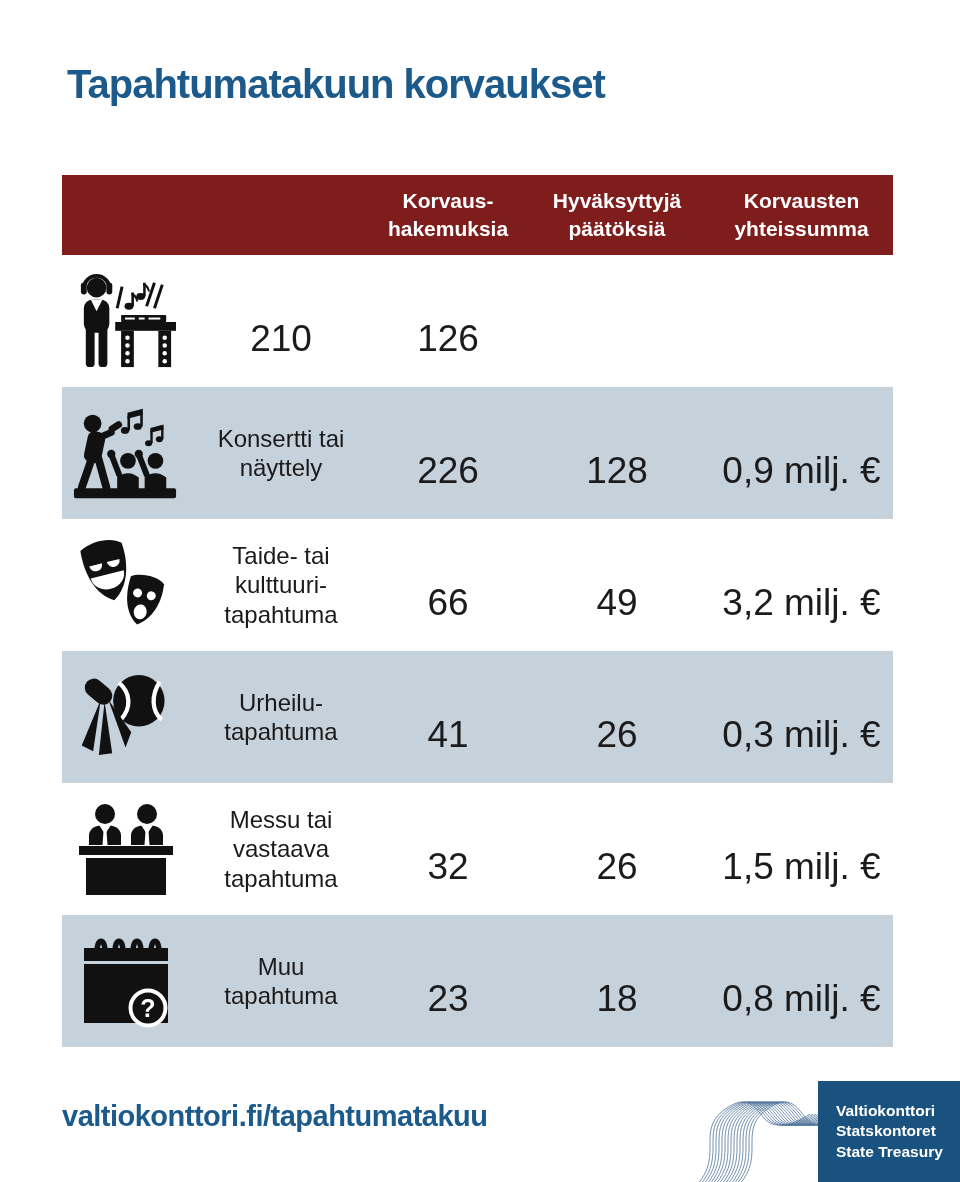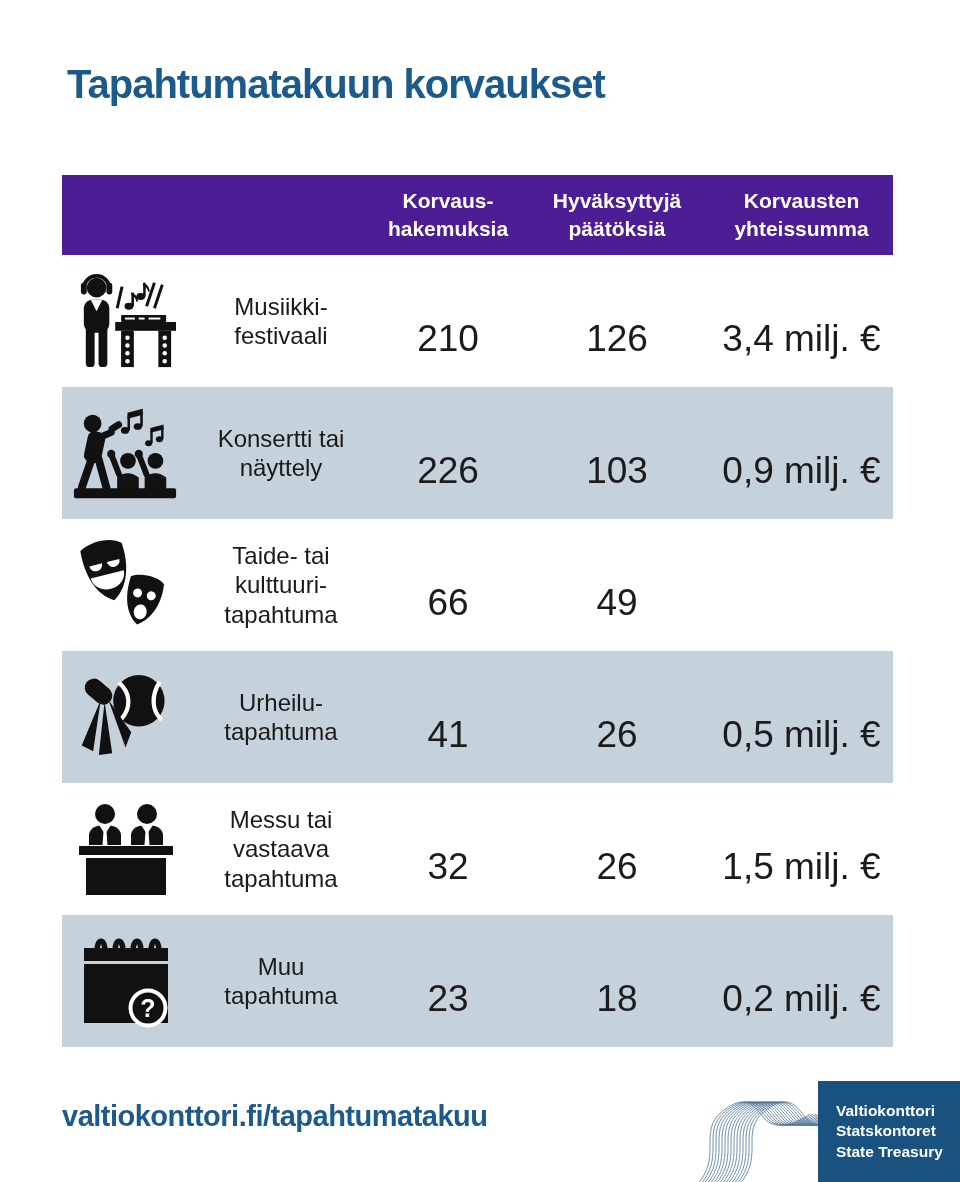--- a/index.html
+++ b/index.html
@@ -4,21 +4,21 @@
 <style>
   html,body{margin:0;padding:0;}
   body{font-family:"Liberation Sans","DejaVu Sans",sans-serif;background:#fff;}
   .page{position:relative;width:960px;height:1182px;background:#ffffff;overflow:hidden;}
 
   .title{position:absolute;left:67px;top:58px;color:#1C5A8C;font-weight:bold;
          font-size:40px;line-height:1.33;letter-spacing:-1px;}
 
   .table{position:absolute;left:62px;top:175px;width:831px;}
   .trow{display:grid;grid-template-columns:128px 182px 152px 186px 183px;align-items:center;}
-  .thead{height:80px;background:#4c1d95;}
+  .thead{height:80px;background:#7f1d1d;}
   .thead .hcell{color:#ffffff;font-weight:bold;font-size:21px;line-height:1.33;
                 text-align:center;white-space:pre-line;}
   .drow{height:132px;background:#ffffff;}
   .drow.alt{background:#C5D1DB;}
   .icon-cell{display:flex;justify-content:center;align-items:center;}
   .icon-cell svg{display:block;}
   .label-cell{font-size:24px;color:#1a1a1a;line-height:1.22;text-align:center;white-space:pre-line;}
   .val-cell{font-size:37px;color:#1b1b1b;text-align:center;margin-top:36px;}
 
   .footer-link{position:absolute;left:62px;top:1100px;color:#1C5A8C;font-weight:bold;
@@ -84,25 +84,22 @@
           <ellipse cx="58" cy="36" rx="4.5" ry="3.5"></ellipse>
           <rect x="60.5" y="22" width="2.6" height="14"></rect>
           <path d="M60.5,22 q6,2 7,9 l-2,0 q-1,-5 -5,-6 z"></path>
           <ellipse cx="70" cy="26" rx="4.5" ry="3.5"></ellipse>
           <rect x="72.5" y="12" width="2.6" height="14"></rect>
           <path d="M72.5,12 q6,2 7,9 l-2,0 q-1,-5 -5,-6 z"></path>
           <line x1="84" y1="12" x2="76" y2="36" stroke="#111" stroke-width="3"></line>
           <line x1="92" y1="14" x2="84" y2="38" stroke="#111" stroke-width="3"></line>
         </svg>
       </div>
-      <div class="label-cell">Musiikki-
-festivaali</div>
       <div class="val-cell">210</div>
       <div class="val-cell">126</div>
-      <div class="val-cell">3,4 milj. €</div>
     </div>
 
     <div class="trow drow alt">
       <div class="icon-cell">
         <svg width="108" height="100" viewBox="0 0 110 100" class="ic">
           <rect x="2" y="86" width="104" height="10" rx="2"></rect>
           <circle cx="21" cy="20" r="9"></circle>
           <rect x="14" y="28" width="18" height="32" rx="7" transform="rotate(12 23 44)"></rect>
           <path d="M24,36 L40,29" stroke="#111" stroke-width="7" stroke-linecap="round" fill="none"></path>
           <rect x="37" y="20" width="15" height="7" rx="3.5" transform="rotate(-33 44 24)"></rect>
@@ -124,21 +121,21 @@
           <ellipse cx="78" cy="40" rx="3.6" ry="3"></ellipse>
           <ellipse cx="89" cy="36" rx="3.6" ry="3"></ellipse>
           <rect x="79.8" y="27" width="2.4" height="13"></rect>
           <rect x="90.8" y="23" width="2.4" height="13"></rect>
           <polygon points="79.8,24.5 93.2,21 93.2,26 79.8,29.5"></polygon>
         </svg>
       </div>
       <div class="label-cell">Konsertti tai
 näyttely</div>
       <div class="val-cell">226</div>
-      <div class="val-cell">103</div>
+      <div class="val-cell">128</div>
       <div class="val-cell">0,9 milj. €</div>
     </div>
 
     <div class="trow drow">
       <div class="icon-cell">
         <svg width="100" height="100" viewBox="0 0 100 100" class="ic">
           <g transform="rotate(-14 32 36)">
             <path d="M10,10 C24,2 44,4 52,12 C54,34 48,56 31,66 C14,56 8,34 10,10 Z"></path>
             <path d="M15,27 a6.5,6.5 0 0 0 13,0 z" fill="#fff"></path>
             <path d="M33,27 a6.5,6.5 0 0 0 13,0 z" fill="#fff"></path>
@@ -150,39 +147,40 @@
             <circle cx="74" cy="59" r="4.5" fill="#fff"></circle>
             <ellipse cx="66.5" cy="77" rx="6.5" ry="7.5" fill="#fff"></ellipse>
           </g>
         </svg>
       </div>
       <div class="label-cell">Taide- tai
 kulttuuri-
 tapahtuma</div>
       <div class="val-cell">66</div>
       <div class="val-cell">49</div>
+      <div class="val-cell">3,2 milj. €</div>
     </div>
 
     <div class="trow drow alt">
       <div class="icon-cell">
         <svg width="100" height="96" viewBox="0 0 105 100" class="ic">
           <circle cx="66" cy="33" r="27"></circle>
           <path d="M45,14 C58,25 58,41 47,53" stroke="#fff" stroke-width="4.5" fill="none"></path>
           <path d="M88,13 C79,27 79,43 90,53" stroke="#fff" stroke-width="4.5" fill="none"></path>
           <rect x="8" y="14" width="32" height="19" rx="9.5" transform="rotate(40 24 23)"></rect>
           <polygon points="26,32 6,80 18,86"></polygon>
           <polygon points="30,34 24,90 38,88"></polygon>
           <polygon points="34,32 52,82 58,66"></polygon>
         </svg>
       </div>
       <div class="label-cell">Urheilu-
 tapahtuma</div>
       <div class="val-cell">41</div>
       <div class="val-cell">26</div>
-      <div class="val-cell">0,5 milj. €</div>
+      <div class="val-cell">0,3 milj. €</div>
     </div>
 
     <div class="trow drow">
       <div class="icon-cell">
         <svg width="100" height="100" viewBox="0 0 100 100" class="ic">
           <circle cx="29" cy="15" r="10"></circle>
           <path d="M13,46 L13,36 Q14,26 29,26 Q44,26 45,36 L45,46 Z"></path>
           <polygon points="23,26 35,26 29,35" fill="#fff"></polygon>
           <polygon points="27.5,32 30.5,32 31.5,46 26.5,46" fill="#fff"></polygon>
           <circle cx="71" cy="15" r="10"></circle>
@@ -211,21 +209,21 @@
           <rect x="8" y="17" width="84" height="13"></rect>
           <rect x="8" y="33" width="84" height="59"></rect>
           <circle cx="72" cy="77" r="17.5" fill="#111" stroke="#fff" stroke-width="4"></circle>
           <text x="72" y="85.5" text-anchor="middle" fill="#fff" font-size="25" font-weight="bold" font-family="Liberation Sans, sans-serif">?</text>
         </svg>
       </div>
       <div class="label-cell">Muu
 tapahtuma</div>
       <div class="val-cell">23</div>
       <div class="val-cell">18</div>
-      <div class="val-cell">0,2 milj. €</div>
+      <div class="val-cell">0,8 milj. €</div>
     </div>
 
   </div>
 
   <div class="footer-link">valtiokonttori.fi/tapahtumatakuu</div>
 
   <svg class="logo-pattern" viewBox="0 0 120 102" preserveAspectRatio="none">
     <defs>
       <path id="wv" d="M4,106 C34,74 0,48 38,26 C56,16 62,26 72,38 C82,50 100,46 118,34" stroke="#4F7399" stroke-width="0.8" fill="none"></path>
     </defs>

